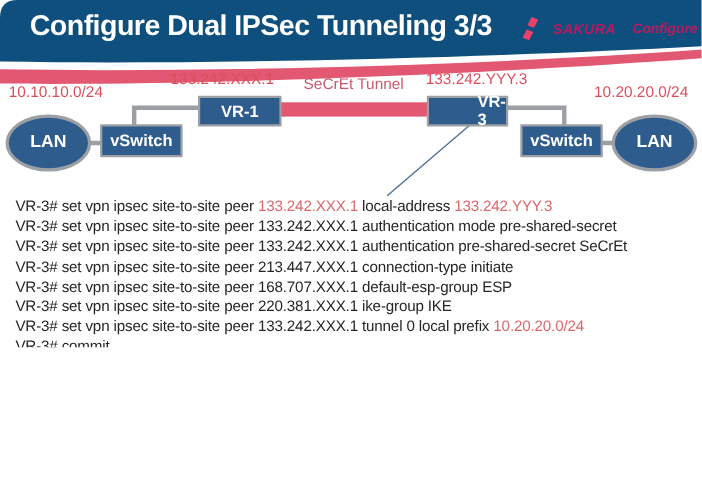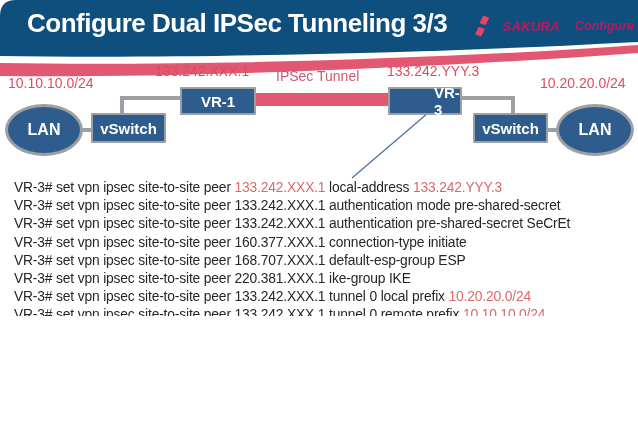--- a/index.html
+++ b/index.html
@@ -73,37 +73,36 @@
     <line class="connector" data-name="lan-vswitch-link-left" x1="70" y1="130" x2="100" y2="130"></line>
     <polyline class="connector" data-name="vswitch-vr1-link" points="122,115 122,98 182,98"></polyline>
     <rect data-name="tunnel-band" x="252" y="93" width="140" height="13"></rect>
     <polyline class="connector" data-name="vr3-vswitch-link" points="460,98 513,98 513,115"></polyline>
     <line class="connector" data-name="vswitch-lan-link-right" x1="544" y1="130" x2="574" y2="130"></line>
     <line data-name="callout-line" x1="428" y1="113" x2="352" y2="178"></line>
   </svg>
 
   <div class="diagram-label" style="left:8px;top:75px;" data-name="left-subnet-label">10.10.10.0/24</div>
   <div class="diagram-label" style="left:155px;top:63px;" data-name="vr1-ip-label">133.242.XXX.1</div>
-  <div class="diagram-label tunnel-label" style="left:276px;top:68px;" data-name="ipsec-tunnel-label">IPSec Tunnel</div>
+  <div class="diagram-label tunnel-label" style="left:276px;top:68px;" data-name="ipsec-tunnel-label">SeCrEt Tunnel</div>
   <div class="diagram-label" style="left:387px;top:63px;" data-name="vr3-ip-label">133.242.YYY.3</div>
   <div class="diagram-label" style="left:540px;top:75px;" data-name="right-subnet-label">10.20.20.0/24</div>
 
   <div class="node ellipse" style="left:5px;top:104px;width:78px;height:52px;" data-name="lan-node-left">LAN</div>
   <div class="node" style="left:91px;top:113px;width:75px;height:30px;" data-name="vswitch-node-left">vSwitch</div>
   <div class="node" style="left:180px;top:87px;width:76px;height:28px;" data-name="vr1-node">VR-1</div>
   <div class="node" style="left:388px;top:87px;width:74px;height:28px;padding-left:44px;" data-name="vr3-node">VR-3</div>
   <div class="node" style="left:473px;top:113px;width:75px;height:30px;" data-name="vswitch-node-right">vSwitch</div>
   <div class="node ellipse" style="left:556px;top:104px;width:78px;height:52px;" data-name="lan-node-right">LAN</div>
 
   <div class="terminal" data-name="terminal-block">
       <div class="term-line" data-name="terminal-line"><span class="seg-default" data-name="command-text">VR-3# set vpn ipsec site-to-site peer </span><span class="seg-red" data-name="ip-address-highlight">133.242.XXX.1</span><span class="seg-default" data-name="command-text"> local-address </span><span class="seg-red" data-name="ip-address-highlight">133.242.YYY.3</span></div>
       <div class="term-line" data-name="terminal-line"><span class="seg-default" data-name="command-text">VR-3# set vpn ipsec site-to-site peer 133.242.XXX.1 authentication mode pre-shared-secret</span></div>
       <div class="term-line" data-name="terminal-line"><span class="seg-default" data-name="command-text">VR-3# set vpn ipsec site-to-site peer 133.242.XXX.1 authentication pre-shared-secret SeCrEt</span></div>
-      <div class="term-line" data-name="terminal-line"><span class="seg-default" data-name="command-text">VR-3# set vpn ipsec site-to-site peer 160.377.XXX.1 connection-type initiate</span></div>
+      <div class="term-line" data-name="terminal-line"><span class="seg-default" data-name="command-text">VR-3# set vpn ipsec site-to-site peer 213.447.XXX.1 connection-type initiate</span></div>
       <div class="term-line" data-name="terminal-line"><span class="seg-default" data-name="command-text">VR-3# set vpn ipsec site-to-site peer 168.707.XXX.1 default-esp-group ESP</span></div>
       <div class="term-line" data-name="terminal-line"><span class="seg-default" data-name="command-text">VR-3# set vpn ipsec site-to-site peer 220.381.XXX.1 ike-group IKE</span></div>
       <div class="term-line" data-name="terminal-line"><span class="seg-default" data-name="command-text">VR-3# set vpn ipsec site-to-site peer 133.242.XXX.1 tunnel 0 local prefix </span><span class="seg-red" data-name="ip-address-highlight">10.20.20.0/24</span></div>
-      <div class="term-line" data-name="terminal-line"><span class="seg-default" data-name="command-text">VR-3# set vpn ipsec site-to-site peer 133.242.XXX.1 tunnel 0 remote prefix </span><span class="seg-red" data-name="ip-address-highlight">10.10.10.0/24</span></div>
       <div class="term-line" data-name="terminal-line"><span class="seg-default" data-name="command-text">VR-3# commit</span></div>
       <div class="term-line" data-name="terminal-line"><span class="seg-default" data-name="command-text">VR-2# save</span></div>
     </div>
 
 </div>
 
 </body></html>

